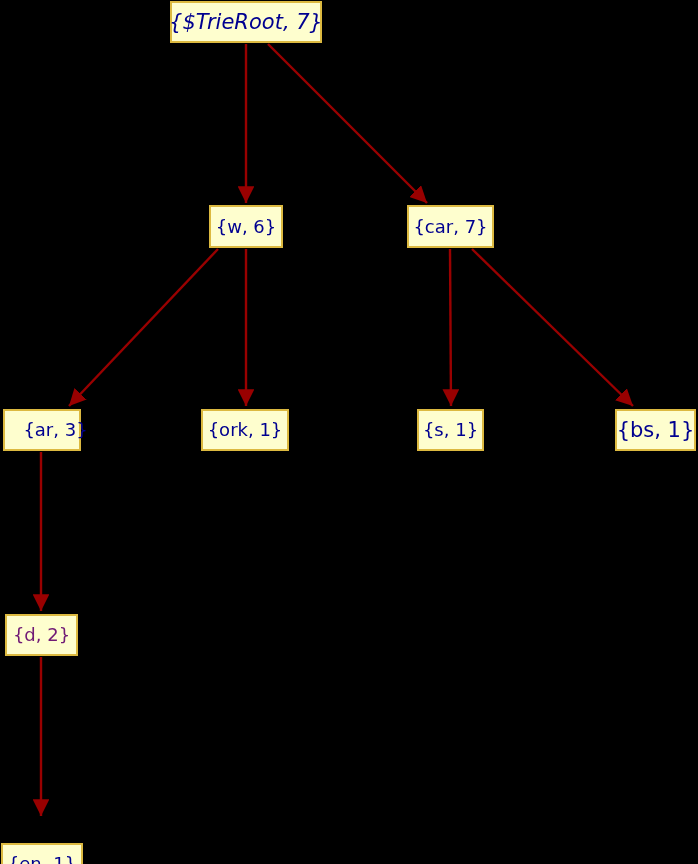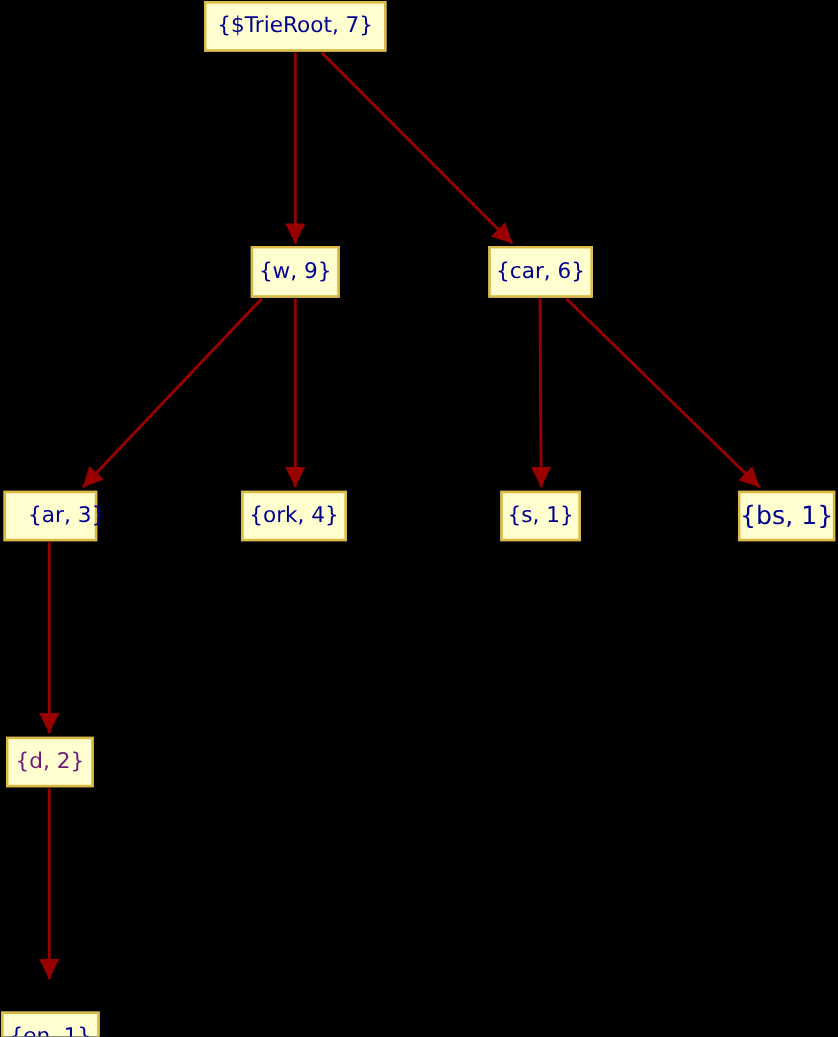--- a/index.html
+++ b/index.html
@@ -45,34 +45,34 @@
       </defs>
       <line x1="246" y1="44" x2="246" y2="203" stroke="#990000" stroke-width="2.4" marker-end="url(#arrow)"></line>
       <line x1="268" y1="44" x2="427" y2="203" stroke="#990000" stroke-width="2.4" marker-end="url(#arrow)"></line>
       <line x1="218" y1="249" x2="69" y2="406" stroke="#990000" stroke-width="2.4" marker-end="url(#arrow)"></line>
       <line x1="246" y1="249" x2="246" y2="406" stroke="#990000" stroke-width="2.4" marker-end="url(#arrow)"></line>
       <line x1="450" y1="249" x2="451" y2="406" stroke="#990000" stroke-width="2.4" marker-end="url(#arrow)"></line>
       <line x1="472" y1="249" x2="633" y2="406" stroke="#990000" stroke-width="2.4" marker-end="url(#arrow)"></line>
       <line x1="41" y1="452" x2="41" y2="611" stroke="#990000" stroke-width="2.4" marker-end="url(#arrow)"></line>
       <line x1="41" y1="657" x2="41" y2="816" stroke="#990000" stroke-width="2.4" marker-end="url(#arrow)"></line>
     </svg>
-<div class="node" style="left: 170px; top: 1px; width: 152px; height: 42px; background: rgb(254, 254, 206); border: 2px solid rgb(220, 185, 64); color: rgb(0, 0, 144); font-size: 18px;">
+<div class="node" style="left: 170px; top: 1px; width: 152px; height: 42px; background: rgb(254, 254, 206); border: 2px solid rgb(220, 185, 64); color: rgb(0, 0, 144); font-size: 21px; font-style: italic;">
       <span>{$TrieRoot, 7}</span>
     </div>
     <div class="node" style="left: 209px; top: 205px; width: 74px; height: 43px; background: rgb(254, 254, 206); border: 2px solid rgb(220, 185, 64); color: rgb(0, 0, 144); font-size: 18px;">
-      <span>{w, 9}</span>
+      <span>{w, 6}</span>
     </div>
     <div class="node" style="left: 407px; top: 205px; width: 87px; height: 43px; background: rgb(254, 254, 206); border: 2px solid rgb(220, 185, 64); color: rgb(0, 0, 144); font-size: 18px;">
-      <span>{car, 6}</span>
+      <span>{car, 7}</span>
     </div>
     <div class="node" style="left: 3px; top: 409px; width: 78px; height: 42px; background: rgb(254, 254, 206); border: 2px solid rgb(220, 185, 64); color: rgb(0, 0, 144); font-size: 18px; padding-left: 27px;">
       <span>{ar, 3}</span>
     </div>
     <div class="node" style="left: 201px; top: 409px; width: 88px; height: 42px; background: rgb(254, 254, 206); border: 2px solid rgb(220, 185, 64); color: rgb(0, 0, 144); font-size: 18px;">
-      <span>{ork, 4}</span>
+      <span>{ork, 1}</span>
     </div>
     <div class="node" style="left: 417px; top: 409px; width: 67px; height: 42px; background: rgb(254, 254, 206); border: 2px solid rgb(220, 185, 64); color: rgb(0, 0, 144); font-size: 18px;">
       <span>{s, 1}</span>
     </div>
     <div class="node" style="left: 615px; top: 409px; width: 81px; height: 42px; background: rgb(254, 254, 206); border: 2px solid rgb(220, 185, 64); color: rgb(0, 0, 144); font-size: 21px;">
       <span>{bs, 1}</span>
     </div>
     <div class="node" style="left: 5px; top: 614px; width: 73px; height: 42px; background: rgb(254, 254, 206); border: 2px solid rgb(220, 185, 64); color: #701a75; font-size: 18px;">
       <span>{d, 2}</span>
     </div>

